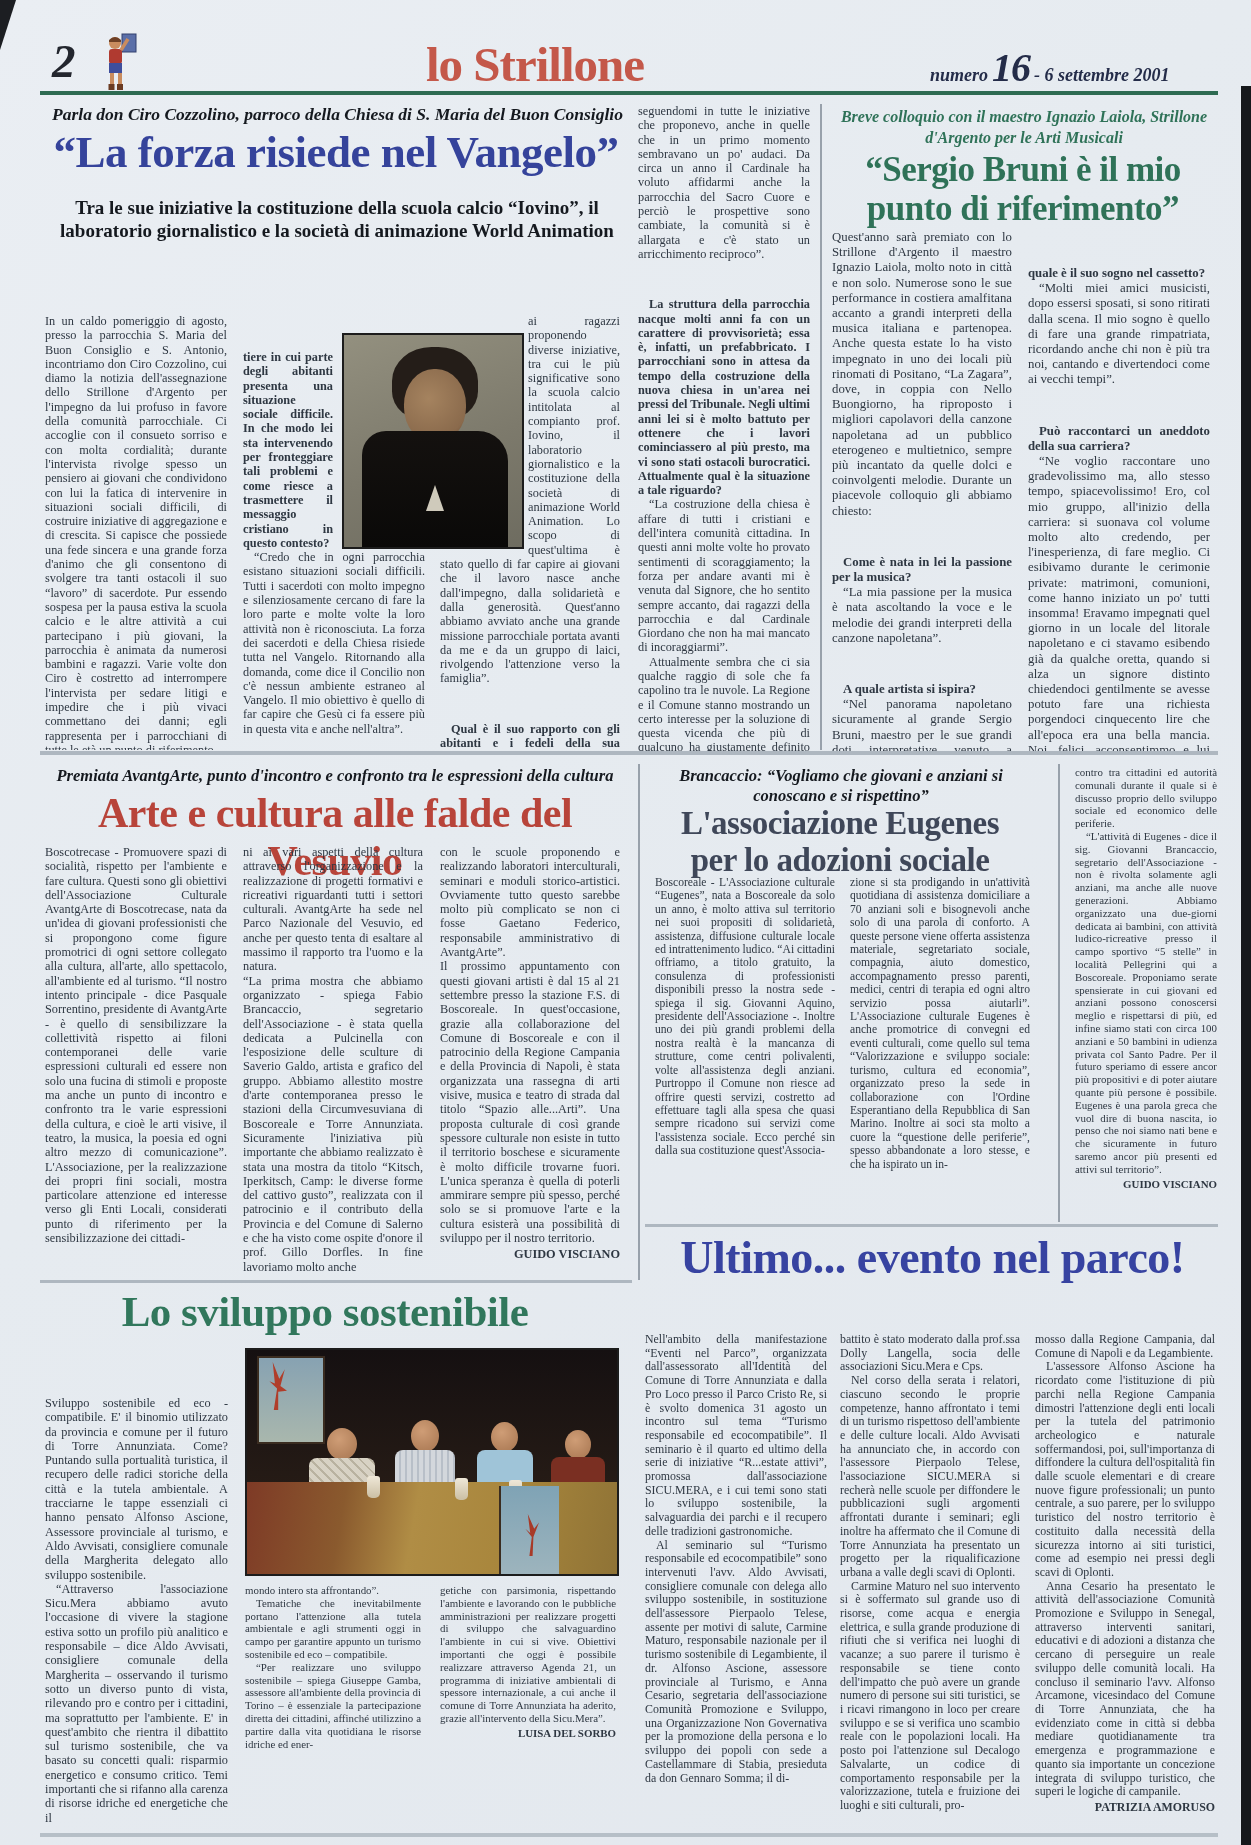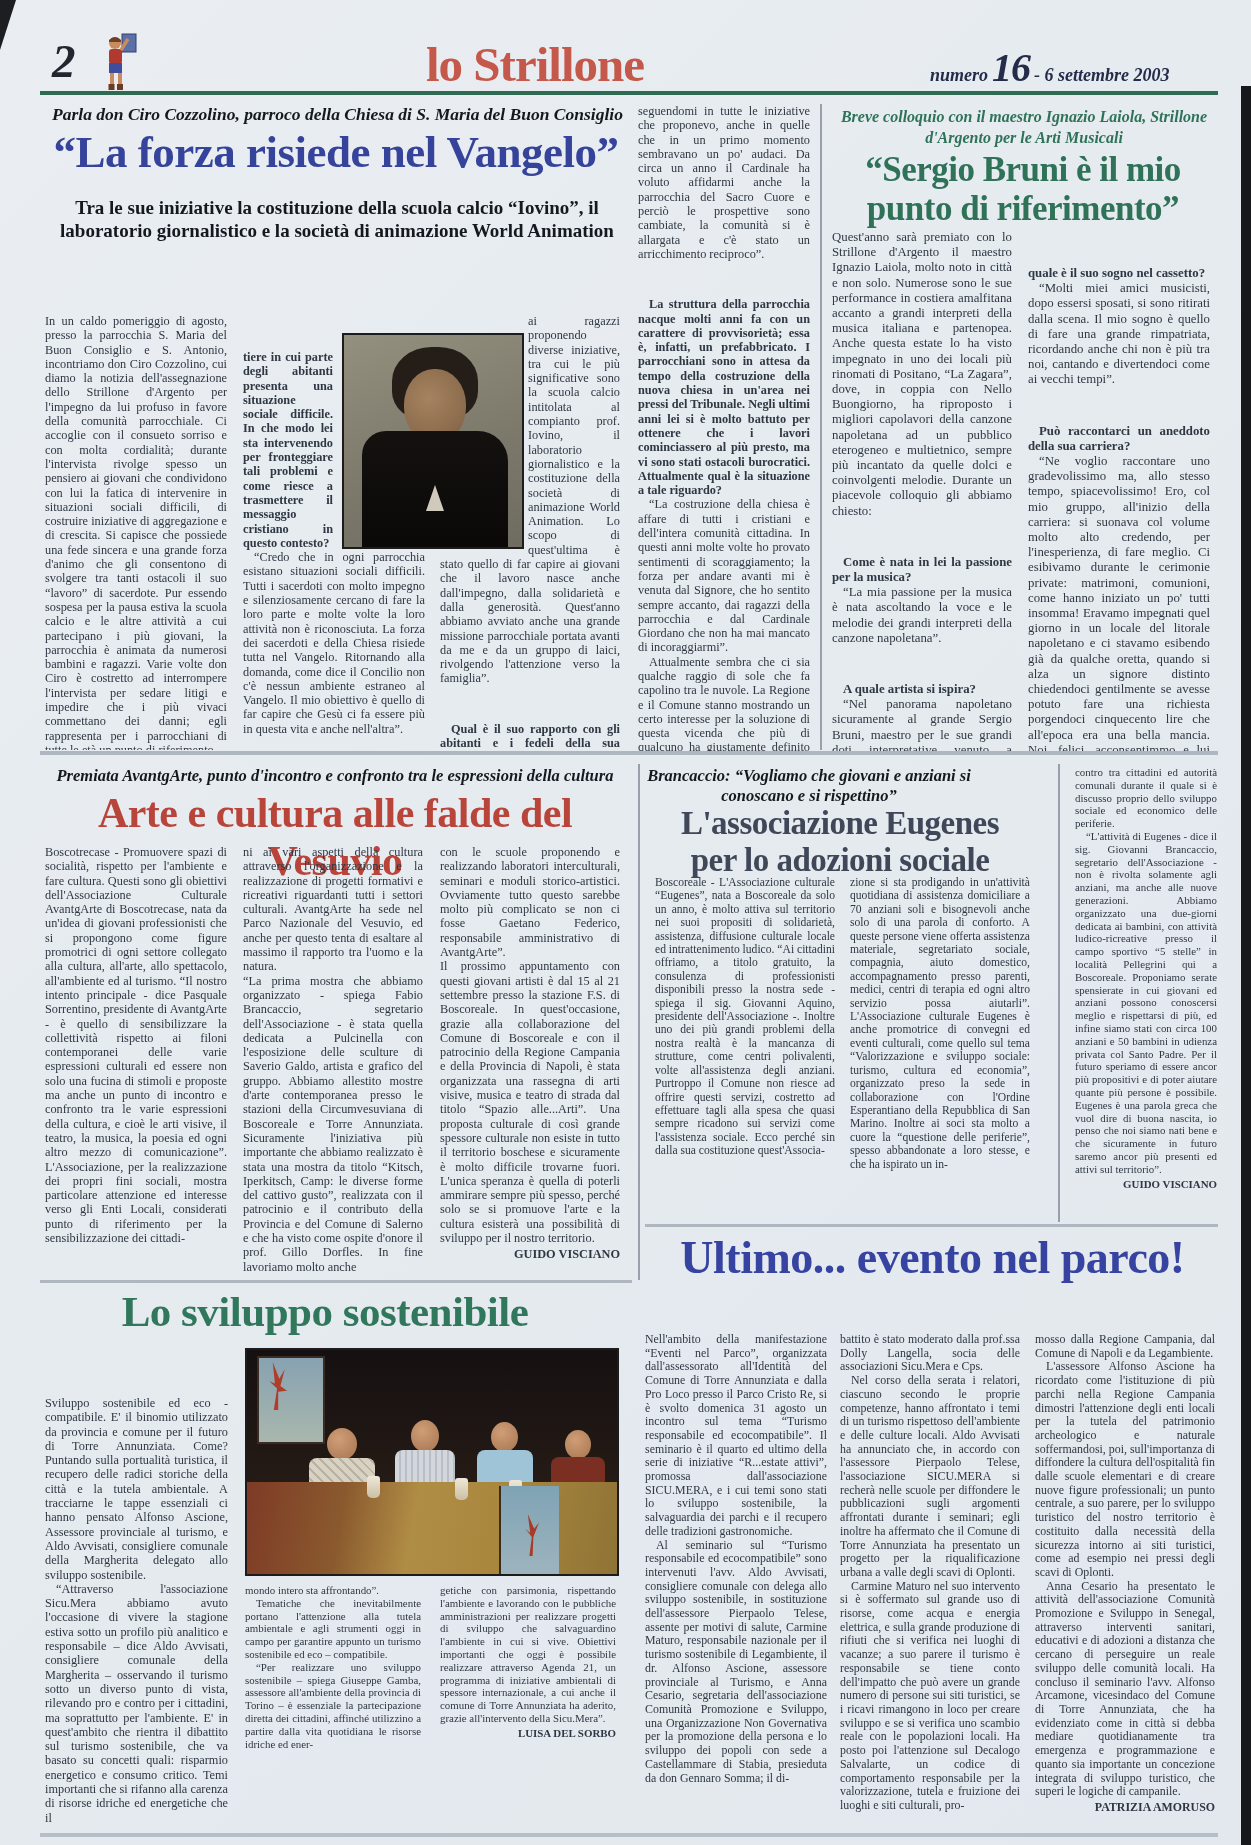--- a/index.html
+++ b/index.html
@@ -68,21 +68,21 @@
       <rect x="12" y="43" width="4" height="12" fill="#c98c5f"></rect>
       <rect x="20" y="43" width="4" height="12" fill="#c98c5f"></rect>
       <rect x="10.5" y="54" width="6" height="6" fill="#6b3b22"></rect>
       <rect x="19" y="54" width="6" height="6" fill="#6b3b22"></rect>
     </svg>
   </div>
   <div class="abs" id="masthead">lo Strillone</div>
   <div class="abs" id="issue">
     <span class="it">numero</span>
     <span class="num">16</span>
-    <span class="it">- 6 settembre 2003</span>
+    <span class="it">- 6 settembre 2001</span>
   </div>
   <div class="abs rule-green"></div>
 
   <div class="abs headline" style="left:40px;top:126px;width:592px;font-size:45px;color:var(--c-art1,#35439b);">“La forza risiede nel Vangelo”</div>
   <div class="abs kicker" style="left:45px;top:104px;width:585px;font-size:17.5px;">Parla don Ciro Cozzolino, parroco della Chiesa di S. Maria del Buon Consiglio</div>
   <div class="abs headline" style="left:48px;top:196px;width:578px;font-size:19px;line-height:23px;color:#15191f;letter-spacing:0;">Tra le sue iniziative la costituzione della scuola calcio “Iovino”, il laboratorio giornalistico e la società di animazione World Animation</div>
   <div class="col" style="left:45px;top:314px;width:182px;height:436px;">
       <p class="noind">In un caldo pomeriggio di agosto, presso la parrocchia S. Maria del Buon Consiglio e S. Antonio, incontriamo don Ciro Cozzolino, cui diamo la notizia dell'assegnazione dello Strillone d'Argento per l'impegno da lui profuso in favore della comunità parrocchiale. Ci accoglie con il consueto sorriso e con molta cordialità; durante l'intervista rivolge spesso un pensiero ai giovani che condividono con lui la fatica di intervenire in situazioni sociali difficili, di costruire iniziative di aggregazione e di crescita. Si capisce che possiede una fede sincera e una grande forza d'animo che gli consentono di svolgere tra tanti ostacoli il suo “lavoro” di sacerdote. Pur essendo sospesa per la pausa estiva la scuola calcio e le altre attività a cui partecipano i più giovani, la parrocchia è animata da numerosi bambini e ragazzi. Varie volte don Ciro è costretto ad interrompere l'intervista per sedare litigi e impedire che i più vivaci commettano dei danni; egli rappresenta per i parrocchiani di tutte le età un punto di riferimento.</p>
     </div>
   <div class="col" style="left:243px;top:314px;width:182px;height:436px;"><div class="floatR"></div><span><p class="q noind">tiere in cui parte degli abitanti presenta una situazione sociale difficile. In che modo lei sta intervenendo per fronteggiare tali problemi e come riesce a trasmettere il messaggio cristiano in questo contesto?</p><p>“Credo che in ogni parrocchia esistano situazioni sociali difficili. Tutti i sacerdoti con molto impegno e silenziosamente cercano di fare la loro parte e molte volte la loro attività non è riconosciuta. La forza dei sacerdoti e della Chiesa risiede tutta nel Vangelo. Ritornando alla domanda, come dice il Concilio non c'è nessun ambiente estraneo al Vangelo. Il mio obiettivo è quello di far capire che Gesù ci fa essere più in questa vita e anche nell'altra”.</p><p class="q">Quali obiettivi si prefigge di raggiungere nel quartiere mediante la sua opera? Riscontra collaborazione da parte della gente, in particolare da</p></span></div>
@@ -134,21 +134,21 @@
   <div class="col" style="left:440px;top:845px;width:180px;height:434px;">
       <p class="noind">con le scuole proponendo e realizzando laboratori interculturali, seminari e moduli storico-artistici. Ovviamente tutto questo sarebbe molto più complicato se non ci fosse Gaetano Federico, responsabile amministrativo di  AvantgArte”.</p>
       <p class="noind">Il prossimo appuntamento con questi giovani artisti è dal 15 al 21 settembre presso la stazione F.S. di Boscoreale. In quest'occasione, grazie alla collaborazione del Comune di Boscoreale e con il patrocinio della Regione Campania e della Provincia di Napoli, è stata organizzata una rassegna di arti visive, musica e teatro di strada dal titolo “Spazio alle...Arti”. Una proposta culturale di così grande spessore culturale non esiste in tutto il territorio boschese e sicuramente è molto difficile trovarne fuori. L'unica speranza è quella di poterli ammirare sempre più spesso, perché solo se si promuove l'arte e la cultura esisterà una possibilità di sviluppo per il nostro territorio.</p>
       <p class="sig">GUIDO VISCIANO</p>
     </div>
 
   <div class="abs vrule" style="left:638px;top:764px;height:516px;"></div>
 
   <div class="abs vrule" style="left:1058px;top:764px;height:458px;"></div>
 
-  <div class="abs kicker" style="left:630px;top:766px;width:358px;font-size:16.5px;line-height:20px;">Brancaccio: “Vogliamo che giovani e anziani si conoscano e si rispettino”</div>
+  <div class="abs kicker" style="left:662px;top:766px;width:358px;font-size:16.5px;line-height:20px;">Brancaccio: “Vogliamo che giovani e anziani si conoscano e si rispettino”</div>
   <div class="abs headline" style="left:660px;top:805px;width:360px;font-size:33px;line-height:37px;color:var(--c-art4,#3f4759);">L'associazione Eugenes per lo adozioni sociale</div>
   <div class="col fs-a4" style="left:655px;top:876px;width:180px;height:344px;">
       <p class="noind">Boscoreale - L'Associazione culturale “Eugenes”, nata a Boscoreale da solo un anno, è molto attiva sul territorio nei suoi propositi di solidarietà, assistenza, diffusione culturale locale ed intrattenimento ludico. “Ai cittadini offriamo, a titolo gratuito, la consulenza di professionisti disponibili presso la nostra sede - spiega il sig. Giovanni Aquino, presidente dell'Associazione -. Inoltre uno dei più grandi problemi della nostra realtà è la mancanza di strutture, come centri polivalenti, volte all'assistenza degli anziani. Purtroppo il Comune non riesce ad offrire questi servizi, costretto ad effettuare tagli alla spesa che quasi sempre ricadono sui servizi come l'assistenza sociale. Ecco perché sin dalla sua costituzione quest'Associa-</p>
     </div>
   <div class="col fs-a4" style="left:850px;top:876px;width:180px;height:344px;">
       <p class="noind">zione si sta prodigando in un'attività quotidiana di assistenza domiciliare a 70 anziani soli e bisognevoli anche solo di una parola di conforto. A queste persone viene offerta assistenza materiale, segretariato sociale, compagnia, aiuto domestico, accompagnamento presso parenti, medici, centri di terapia ed ogni altro servizio possa aiutarli”. L'Associazione culturale Eugenes è anche promotrice di convegni ed eventi culturali, come quello sul tema “Valorizzazione e sviluppo sociale: turismo, cultura ed economia”, organizzato preso la sede in collaborazione con l'Ordine Esperantiano della Repubblica di San Marino. Inoltre ai soci sta molto a cuore la “questione delle periferie”, spesso abbandonate a loro stesse, e che ha ispirato un in-</p>
     </div>
   <div class="col fs-sm" style="left:1075px;top:766px;width:142px;height:432px;">
       <p class="noind">contro tra cittadini ed autorità comunali durante il quale si è discusso proprio dello sviluppo sociale ed economico delle periferie.</p>
       <p>“L'attività di Eugenes - dice il sig. Giovanni Brancaccio, segretario dell'Associazione - non è rivolta solamente agli anziani, ma anche alle nuove generazioni. Abbiamo organizzato una due-giorni dedicata ai bambini, con attività ludico-ricreative presso il campo sportivo “5 stelle” in località Pellegrini qui a Boscoreale. Proponiamo serate spensierate in cui giovani ed anziani possono conoscersi meglio e rispettarsi di più, ed infine siamo stati con circa 100 anziani e 50 bambini in udienza privata col Santo Padre. Per il futuro speriamo di essere ancor più propositivi e di poter aiutare quante più persone è possibile. Eugenes è una parola greca che vuol dire di buona nascita, io penso che noi siamo nati bene e che sicuramente in futuro saremo ancor più presenti ed attivi sul territorio”.</p>

